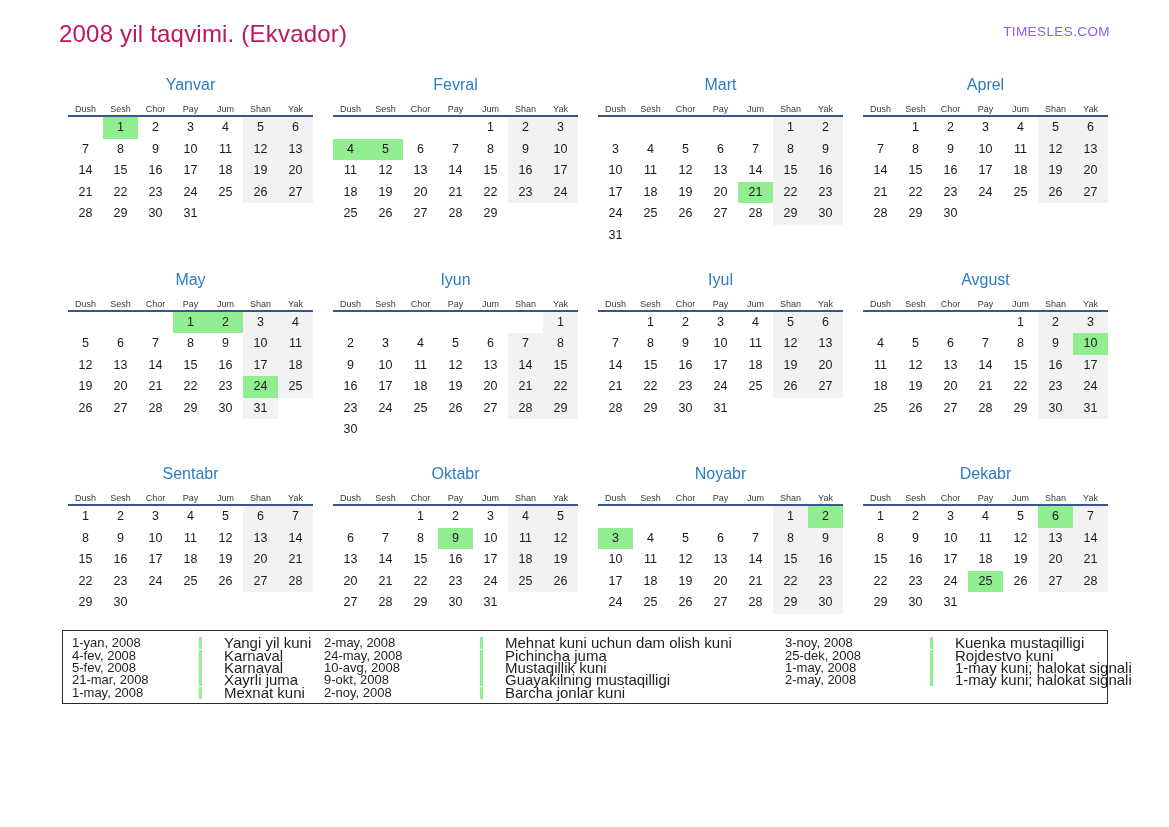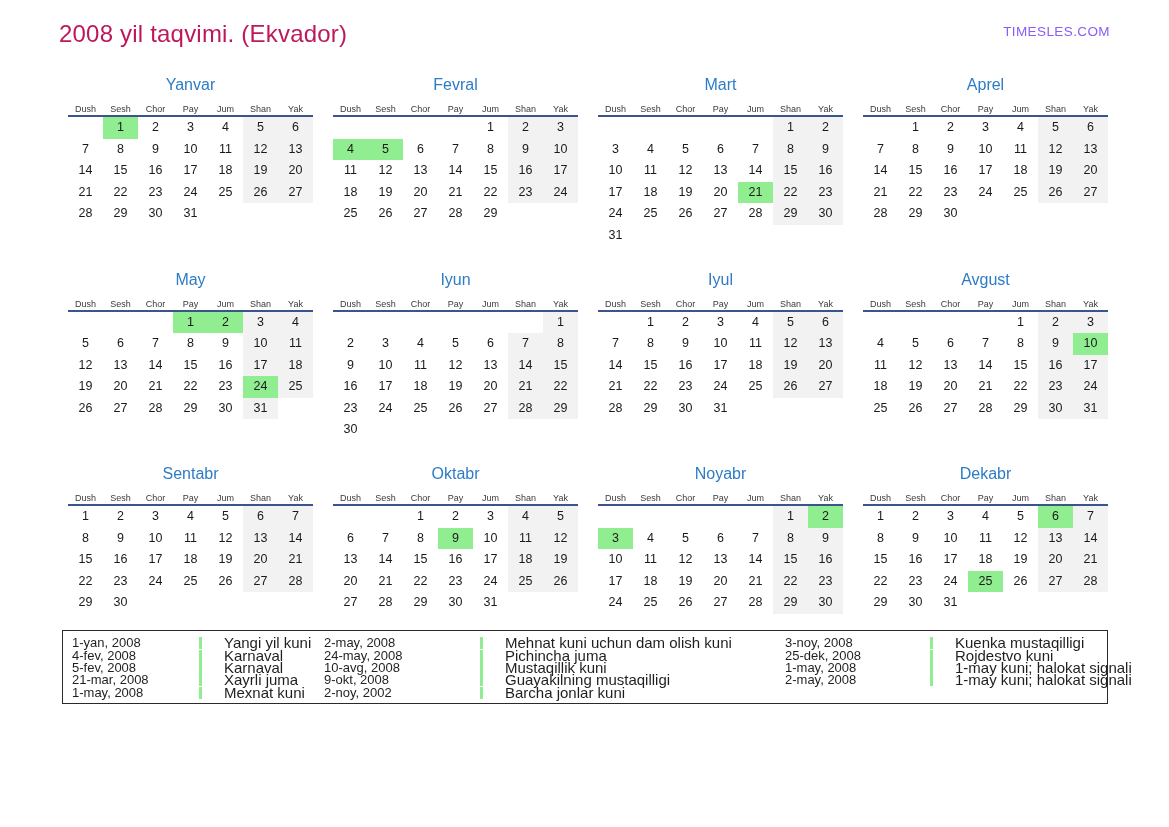--- a/index.html
+++ b/index.html
@@ -672,21 +672,21 @@
       </div>
       <div class="legend-row">
         <span class="legend-date">10-avg, 2008</span>
         <span class="legend-label">Mustaqillik kuni</span>
       </div>
       <div class="legend-row">
         <span class="legend-date">9-okt, 2008</span>
         <span class="legend-label">Guayakilning mustaqilligi</span>
       </div>
       <div class="legend-row">
-        <span class="legend-date">2-noy, 2002</span>
+        <span class="legend-date">2-noy, 2008</span>
         <span class="legend-label">Barcha jonlar kuni</span>
       </div>
     </div>
     <div class="legend-group lg2">
       <div class="legend-row">
         <span class="legend-date">3-noy, 2008</span>
         <span class="legend-label">Kuenka mustaqilligi</span>
       </div>
       <div class="legend-row">
         <span class="legend-date">25-dek, 2008</span>

